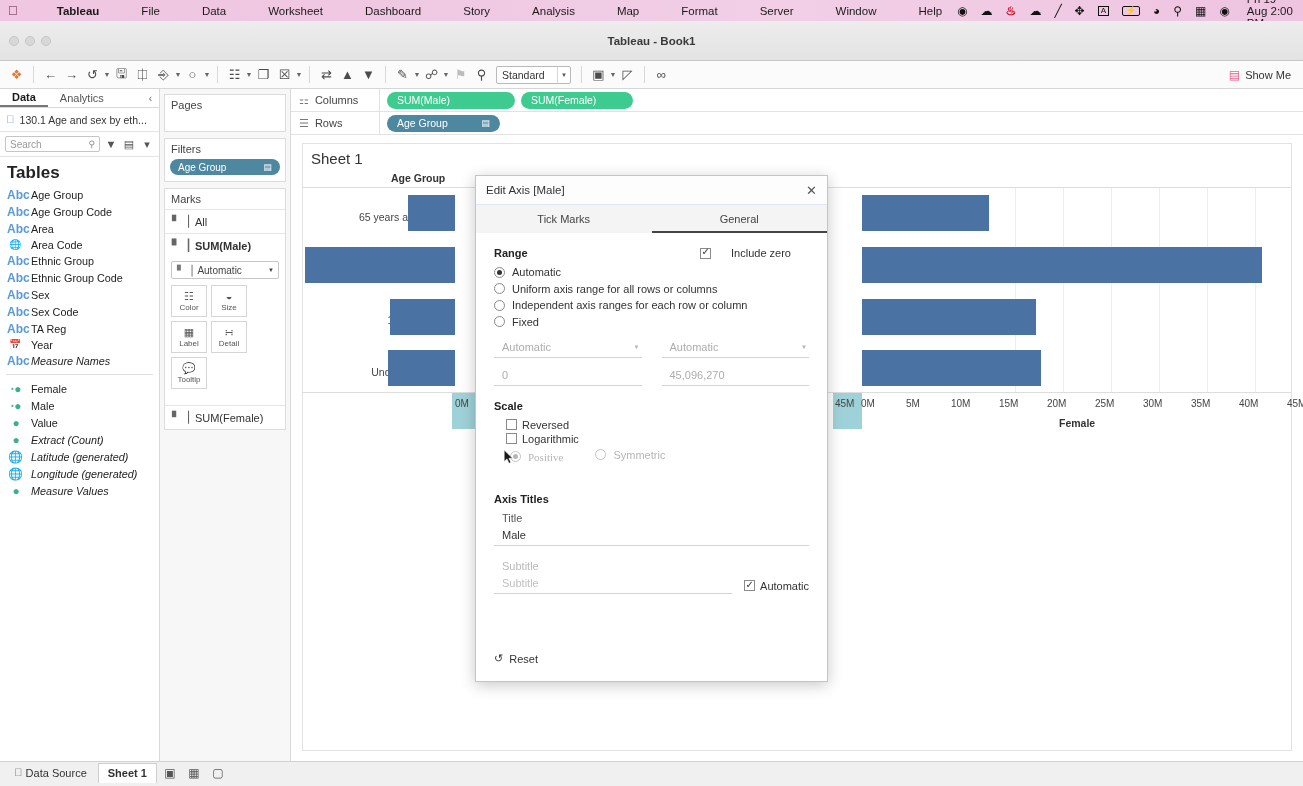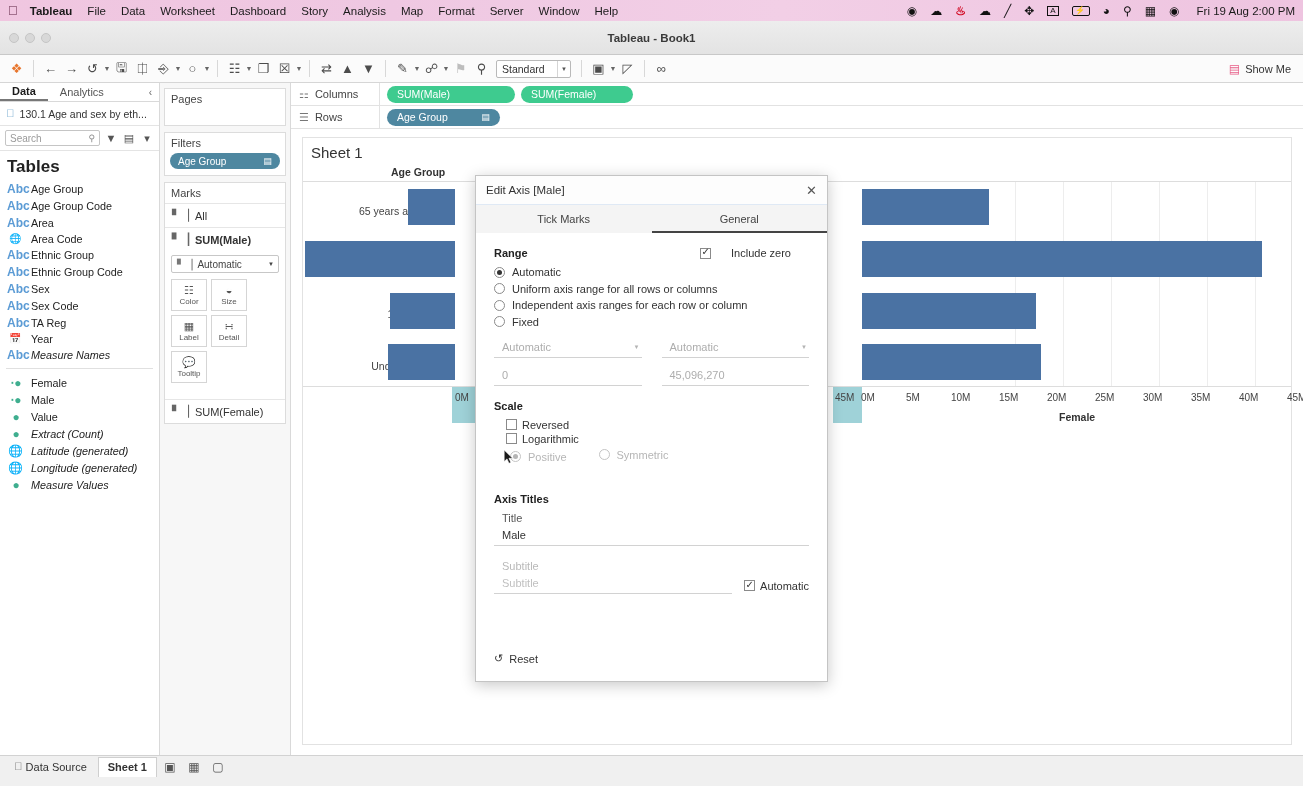--- a/index.html
+++ b/index.html
@@ -18,29 +18,29 @@
   .macbar {
     height:21px; width:100%;
     background:linear-gradient(90deg,#f0c6e0 0%, #efc8e2 30%, #f2cfe6 60%, #eec4e0 100%);
     display:flex; align-items:center;
     padding:0 8px;
     font-size:11.5px;
     color:#1a1a1a;
     position:relative;
   }
   .macbar .apple { font-size:13px; margin-right:12px; color:#5a2040; line-height:1;}
-  .macbar .mi { margin-right:15px; white-space:nowrap; }
+  .macbar .mi { margin-right:15px; white-space:nowrap;margin-left:27px; }
   .macbar .mi.bold { font-weight:bold; }
   .macbar .right { margin-left:auto; display:flex; align-items:center; gap:13px; }
   .macbar .right .si { font-size:12px; line-height:1; color:#111; }
   .macbar .clock { font-size:11.5px; margin-left:4px; }
 
   
   .titlebar {
-    height:34px; width:100%;
+    height:40px; width:100%;
     background:linear-gradient(180deg,#ededed,#e3e3e3);
     border-bottom:1px solid #c8c8c8;
     display:flex; align-items:center; position:relative;
   }
   .lights { display:flex; gap:6px; padding-left:9px; }
   .lights i { width:10px; height:10px; border-radius:50%; display:block; background:#d8d8d8; border:1px solid #c5c5c5;}
   .win-title { position:absolute; left:0; right:0; text-align:center; font-size:11.5px; font-weight:bold; color:#3a3a3a;}
 
   
   .toolbar {
@@ -598,21 +598,21 @@
         <div class="grp-title">Scale</div>
         <div class="sc-chk" style="padding-left:12px;">
           <span class="cbx"></span>
           <span>Reversed</span>
         </div>
         <div class="sc-chk" style="padding-left:12px;">
           <span class="cbx"></span>
           <span>Logarithmic</span>
         </div>
         <div class="pos-sym">
-          <div class="radio-row" style="margin-bottom:12px;">
+          <div class="radio-row" style="margin-bottom:12px;font-family:Liberation Serif, serif;">
             <span class="radio dis on"></span>
             <span>Positive</span>
           </div>
           <div class="radio-row" style="margin-bottom:16px;">
             <span class="radio dis"></span>
             <span>Symmetric</span>
           </div>
         </div>
       </div>
 

